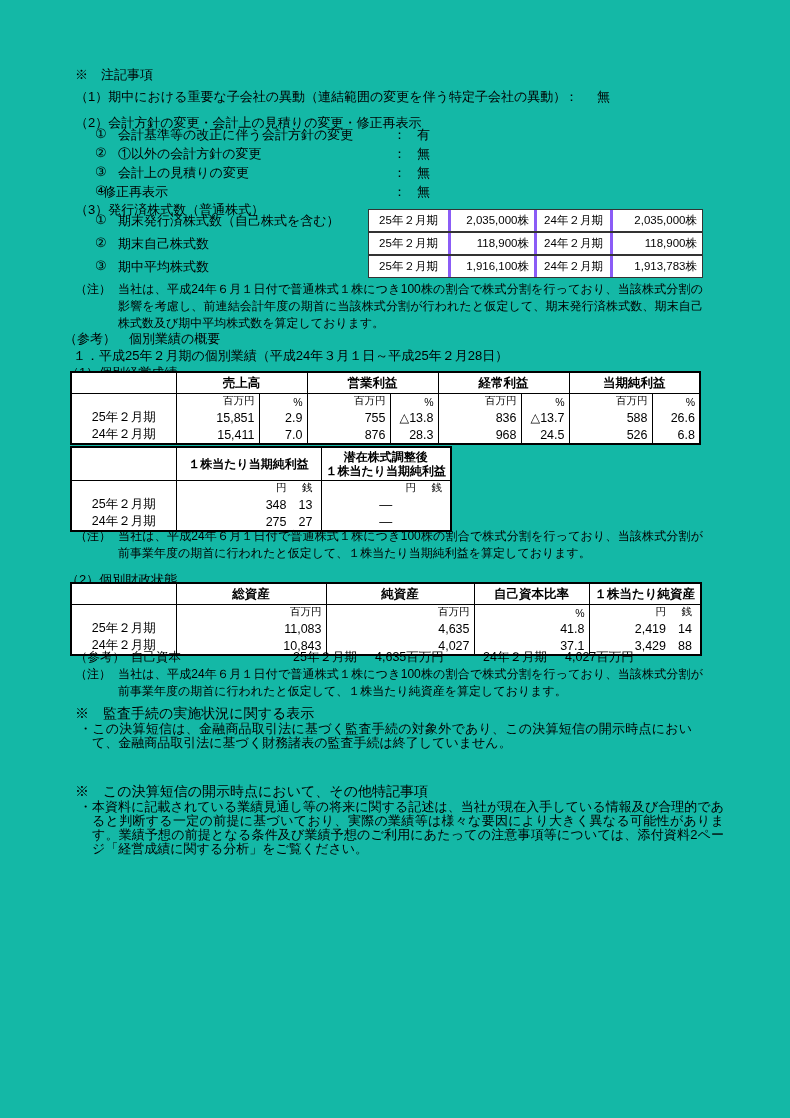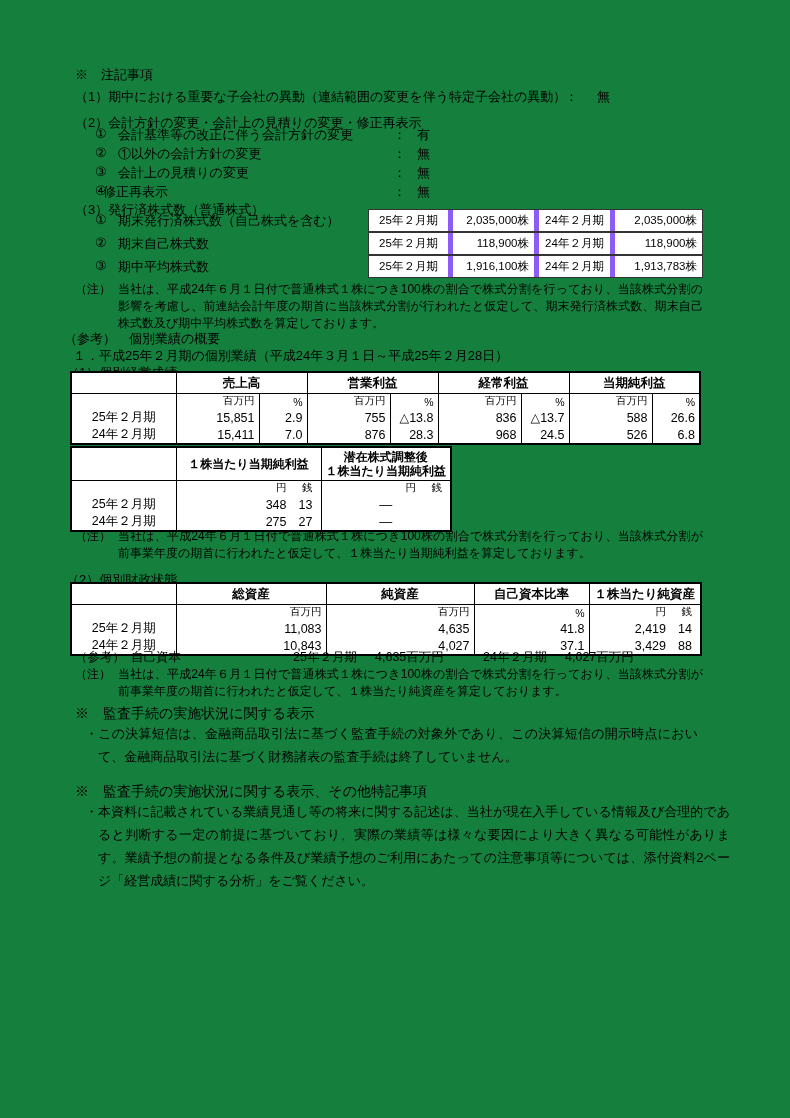--- a/index.html
+++ b/index.html
@@ -1,29 +1,29 @@
 <!DOCTYPE html>
 <html><head>
 <meta charset="utf-8">
 <style>
   html,body{margin:0;padding:0;background:#fff;}
   body{font-family:"Liberation Sans", sans-serif;color:#000;font-weight:500;}
-  .page{position:relative;width:790px;height:1118px;background:#15803d;overflow:hidden;}
+  .page{position:relative;width:790px;height:1118px;background:#14b8a6;overflow:hidden;}
 
   
   .tl{position:absolute;left:75px;font-size:13px;white-space:nowrap;height:18px;}
   .tl .pos{position:absolute;top:0;}
 
   
   .share-row{position:absolute;left:75px;height:23px;}
   .share-num{position:absolute;left:20px;top:3px;font-size:13px;white-space:nowrap;}
   .share-label{position:absolute;left:43px;top:3px;font-size:13px;white-space:nowrap;}
   .mini{position:absolute;left:293px;top:0;display:flex;border:1.5px solid #333;background:#fff;}
   .mini-cell{height:21px;line-height:21px;font-size:11.5px;box-sizing:border-box;overflow:hidden;}
-  .mini-cell+.mini-cell{border-left:5px solid #8b5cf6;}
+  .mini-cell+.mini-cell{border-left:3px solid #8b5cf6;}
   .mc-p{width:79px;text-align:center;}
   .mc-v{width:86px;text-align:right;padding-right:5px;}
   .mc-p2{width:76px;text-align:center;}
   .mc-v2{width:92px;text-align:right;padding-right:5px;}
 
   
   .note{position:absolute;left:75px;font-size:12px;line-height:17px;}
   .note-label{position:absolute;left:0;top:0;white-space:nowrap;}
   .note-body{margin-left:43px;width:585px;text-align:justify;}
 
@@ -43,21 +43,21 @@
   .dash-cell{font-size:13px;text-align:center;border-left:1px solid #000;height:15px;vertical-align:middle;}
   .yen-sen{display:flex;justify-content:flex-end;align-items:baseline;padding-right:4px;}
   .sen-val{width:26px;text-align:right;display:inline-block;}
 
   
   .eqref{position:absolute;left:75px;top:649px;font-size:12.5px;height:16px;}
   .eqref span{position:absolute;top:0;white-space:nowrap;}
 
   
   .sec-title{position:absolute;left:75px;font-size:14px;white-space:nowrap;}
-  .sec-body{position:absolute;left:85px;font-size:13px;line-height:23px;padding-left:13px;text-indent:-13px;text-align:justify;}
+  .sec-body{position:absolute;left:79px;font-size:13px;line-height:14px;padding-left:13px;text-indent:-13px;text-align:justify;}
 </style>
 </head>
 <body>
 
 <div class="page">
 
   <div class="tl" style="top:66px;">※　注記事項</div>
 
   <div class="tl" style="top:88px;">
     <span>（1）期中における重要な子会社の異動（連結範囲の変更を伴う特定子会社の異動）</span>
@@ -315,16 +315,16 @@
   </div>
 
   <div class="note" style="top:666px;">
     <span class="note-label">（注）</span>
     <div class="note-body">当社は、平成24年６月１日付で普通株式１株につき100株の割合で株式分割を行っており、当該株式分割が前事業年度の期首に行われたと仮定して、１株当たり純資産を算定しております。</div>
   </div>
 
   <div class="sec-title" style="top:705px;">※　監査手続の実施状況に関する表示</div>
   <div class="sec-body" style="top:722px;width:600px;">・この決算短信は、金融商品取引法に基づく監査手続の対象外であり、この決算短信の開示時点において、金融商品取引法に基づく財務諸表の監査手続は終了していません。</div>
 
-  <div class="sec-title" style="top:783px;">※　監査手続の実施状況に関する表示、その他特記事項</div>
+  <div class="sec-title" style="top:783px;">※　この決算短信の開示時点において、その他特記事項</div>
   <div class="sec-body" style="top:800px;width:632px;">・本資料に記載されている業績見通し等の将来に関する記述は、当社が現在入手している情報及び合理的であると判断する一定の前提に基づいており、実際の業績等は様々な要因により大きく異なる可能性があります。業績予想の前提となる条件及び業績予想のご利用にあたっての注意事項等については、添付資料2ページ「経営成績に関する分析」をご覧ください。</div>
 
 </div>
 
 </body></html>

